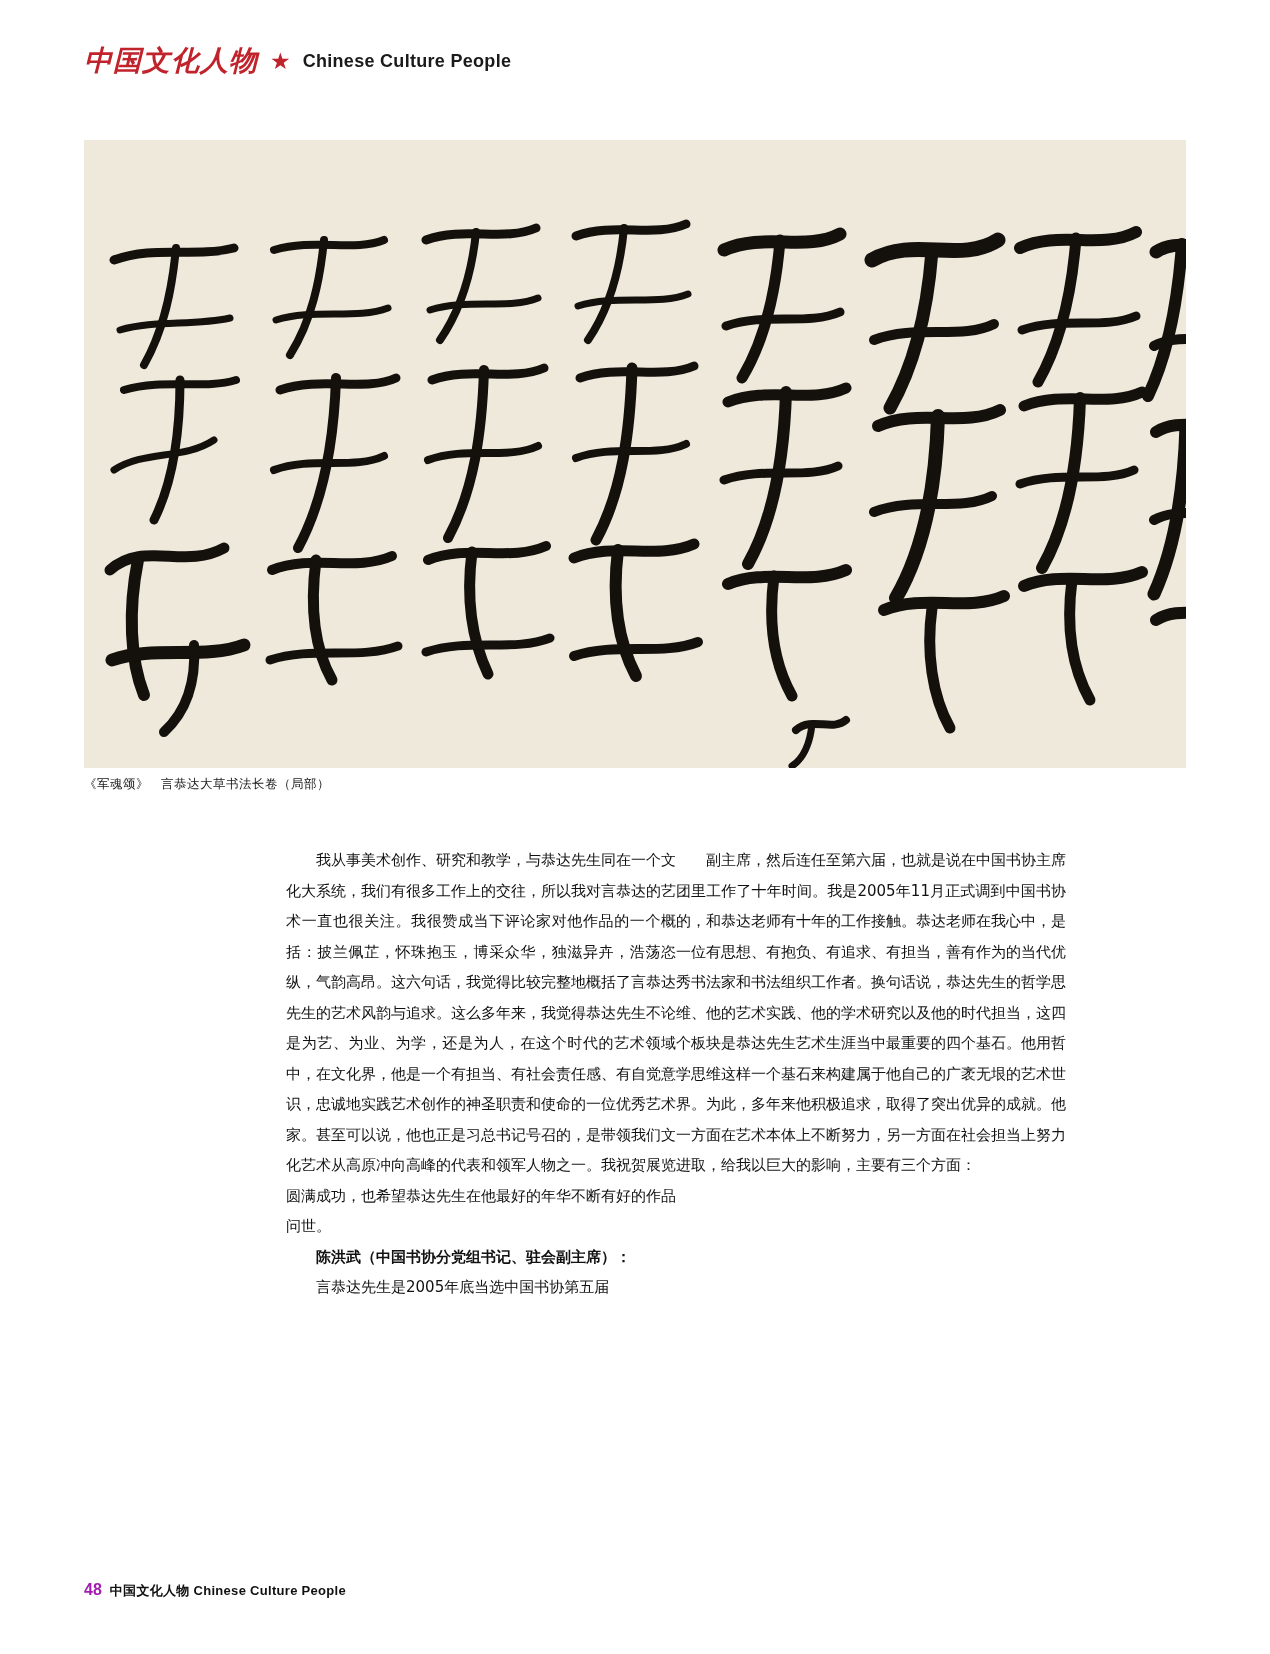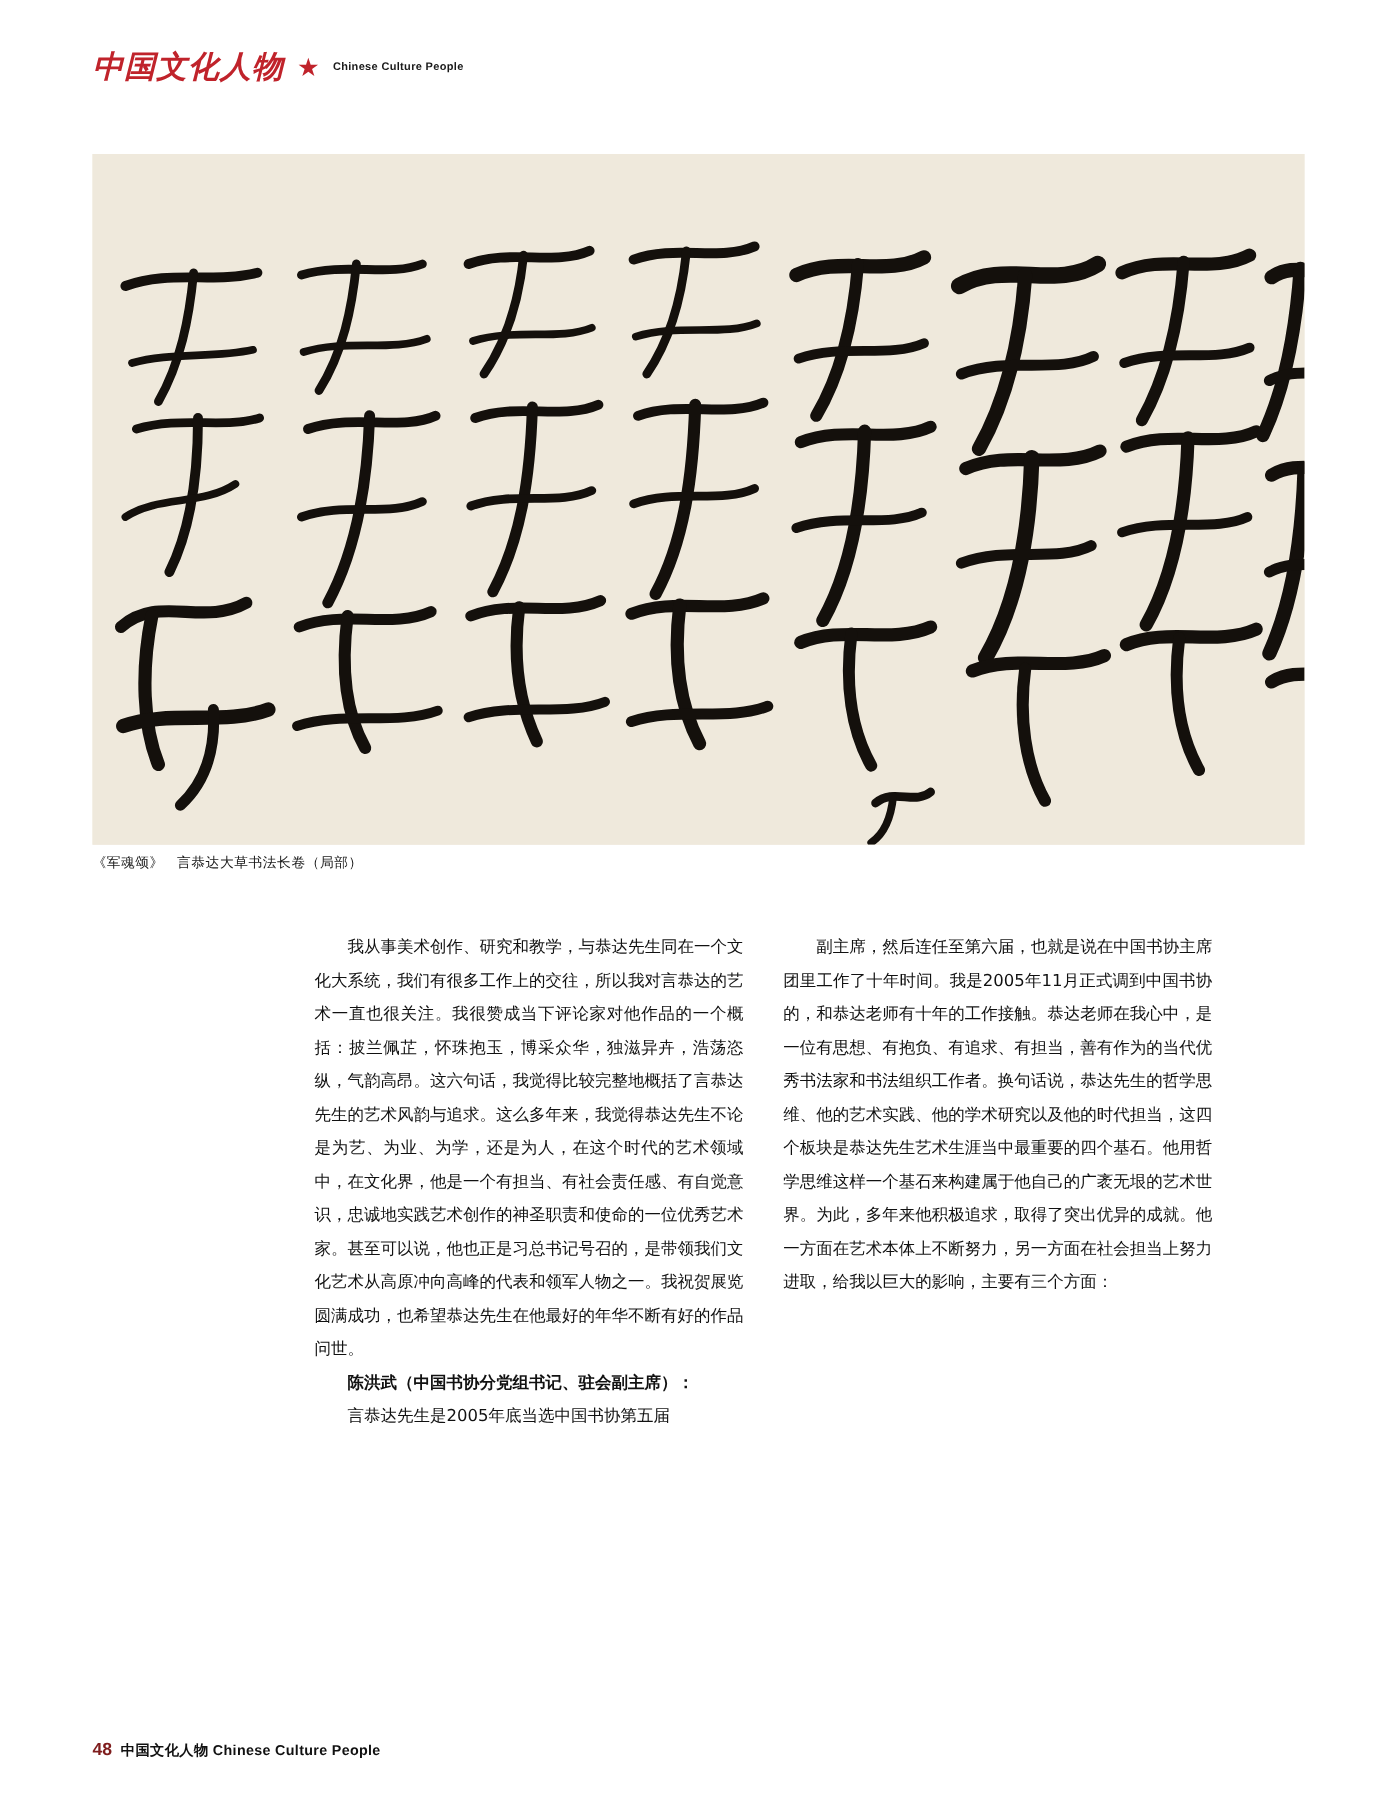--- a/index.html
+++ b/index.html
@@ -32,21 +32,21 @@
     color: #c0232b;
     font-style: italic;
   }
   .masthead-star {
     color: #c0232b;
     font-size: 23px;
     line-height: 1;
     margin: 0 2px;
   }
   .masthead-en {
-    font-size: 10px;
+    font-size: 18px;
     font-weight: bold;
     letter-spacing: 0.3px;
     color: #1a1a1a;
   }
 
   
   .plate {
     position: absolute;
     left: 84px;
     top: 140px;
@@ -69,21 +69,20 @@
   }
   .caption .cap-title { font-weight: normal; }
 
   
   .columns {
     position: absolute;
     left: 286px;
     top: 845px;
     width: 900px;
     display: flex;
-    gap: 36px;
   }
   .col {
     width: 390px;
   }
   .col p {
     margin: 0;
     font-family: "DejaVu Sans", sans-serif;
     font-size: 15px;
     line-height: 30.5px;
     text-align: justify;
@@ -109,21 +108,21 @@
     left: 84px;
     bottom: 54px;
     display: flex;
     align-items: baseline;
     gap: 8px;
     font-size: 13px;
   }
   .folio {
     font-weight: bold;
     font-size: 16px;
-    color: #7f1d1d;
+    color: #a21caf;
   }
   .footer-text {
     font-size: 13px;
     color: #111;
     letter-spacing: 0.3px;
     font-weight: bold;
   }
 </style>
 </head>
 <body>

